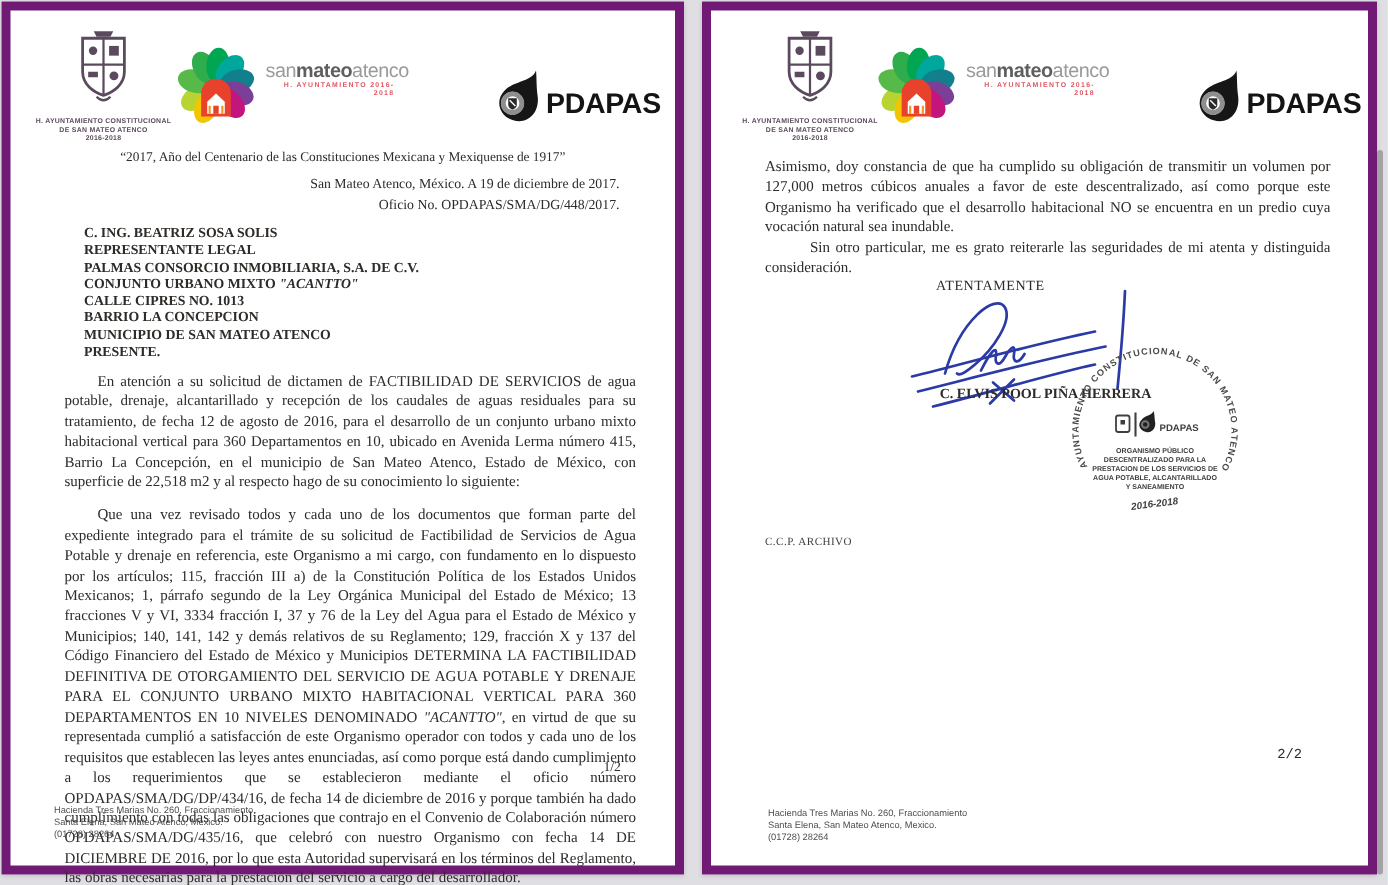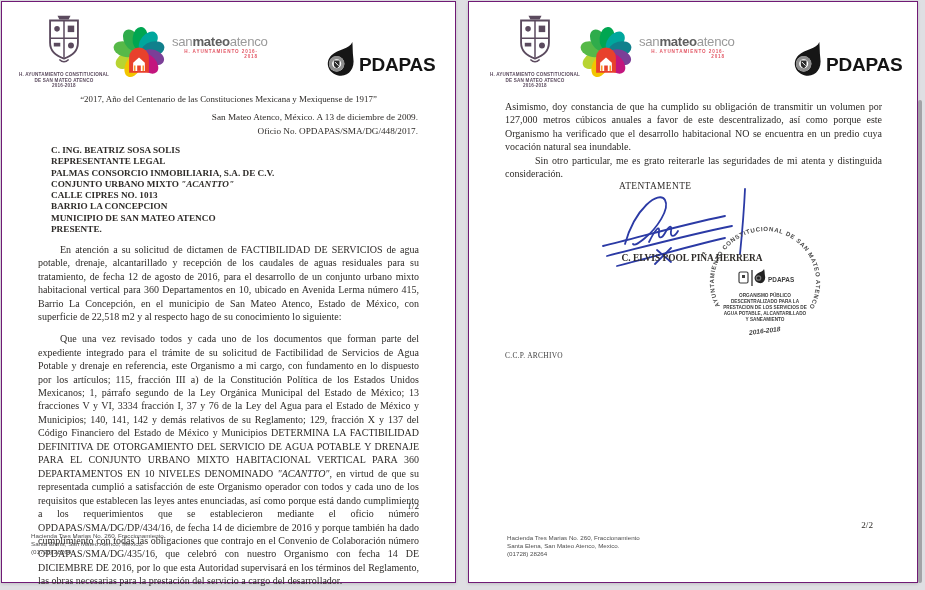--- a/index.html
+++ b/index.html
@@ -1,18 +1,18 @@
 <!DOCTYPE html>
 <html><head>
 <meta charset="utf-8">
 <style>
   html,body{margin:0;padding:0;}
   #canvas{position:relative;width:925px;height:590px;background:#dfdfe3;overflow:hidden;
           font-family:"Liberation Serif",serif;color:#2e2b28;}
-  .page{position:absolute;top:1px;height:582px;background:#fff;border:1px solid #701a75;
+  .page{position:absolute;top:1px;height:582px;background:#fff;border:6px solid #701a75;
         box-shadow:0 1px 3px rgba(0,0,0,.14);box-sizing:border-box;}
   #page1{left:1px;width:455px;}
   #page2{left:468px;width:450px;}
   .abs{position:absolute;}
   .b{font-weight:normal;}
   .i{font-style:italic;}
 
   
   .coat{left:14px;top:12px;width:96px;text-align:center;}
   .coat-caption{font-family:"Liberation Sans",sans-serif;font-weight:bold;font-size:4.6px;
@@ -124,21 +124,21 @@
         <path d="M31,1 C28,9 16,8 9,15 C2,22 5,33 15,36 C26,39 34,30 32,18 C31.2,11 31.5,6 31,1 Z" fill="#161616"></path>
         <circle cx="14.5" cy="24" r="8" fill="#fff"></circle>
         <circle cx="14.5" cy="24" r="6.5" fill="none" stroke="#8e8e8e" stroke-width="3.4"></circle>
         <path d="M11.5,20.5 h6 v4.5 c0,2.5 -3,3.5 -3,3.5 c0,0 -3,-1 -3,-3.5 Z" fill="#2a2a2a"></path>
         <path d="M12.5,22 l4,4" stroke="#fff" stroke-width="1"></path>
       </svg>
       <span class="pdapas-text">PDAPAS</span>
     </div>
 
     <div class="abs quote">“2017, Año del Centenario de las Constituciones Mexicana y Mexiquense de 1917”</div>
-    <div class="abs r-line" style="top:110px;">San Mateo Atenco, México. A 13 de diciembre de 2009.</div>
+    <div class="abs r-line" style="top:110px;">San Mateo Atenco, México. A 19 de diciembre de 2017.</div>
     <div class="abs r-line" style="top:124px;">Oficio No. OPDAPAS/SMA/DG/448/2017.</div>
 
     <div class="abs recipient"><span>C. ING. BEATRIZ SOSA SOLIS</span><br><span>REPRESENTANTE LEGAL</span><br><span>PALMAS CONSORCIO INMOBILIARIA, S.A. DE C.V.</span><br><span>CONJUNTO URBANO MIXTO </span><span class="i">"ACANTTO"</span><br><span>CALLE CIPRES NO. 1013</span><br><span>BARRIO LA CONCEPCION</span><br><span>MUNICIPIO DE SAN MATEO ATENCO</span><br><span>PRESENTE.</span></div>
 
     <div class="abs bodytext">
       <p class="para indent"><span>En atención a su solicitud de  dictamen de </span><span class="b">FACTIBILIDAD DE SERVICIOS</span><span> de agua potable, drenaje, alcantarillado y recepción de los caudales de aguas residuales para su tratamiento, de fecha 12 de agosto de 2016, para el desarrollo de un conjunto urbano mixto habitacional vertical para 360 Departamentos en 10, ubicado en Avenida Lerma número 415, Barrio La Concepción, en el municipio de San Mateo Atenco, Estado de México, con superficie de 22,518 m2 y al respecto hago de su conocimiento lo siguiente:</span></p>
       <p class="para indent" style="margin-top:8.5px;"><span>Que una vez revisado todos y cada uno de los documentos que forman parte del expediente integrado para el trámite de su solicitud de Factibilidad de Servicios de Agua Potable y drenaje en referencia, este Organismo a mi cargo, con fundamento en lo dispuesto por los artículos; 115, fracción III a) de la Constitución Política de los Estados Unidos Mexicanos; 1, párrafo segundo de la Ley Orgánica Municipal del Estado de México; 13 fracciones V y VI, 3334 fracción I, 37 y 76 de la Ley del Agua para el Estado de México y Municipios; 140, 141, 142 y demás relativos de su Reglamento; 129, fracción X y 137 del Código Financiero del Estado de México y Municipios </span><span class="b">DETERMINA LA FACTIBILIDAD DEFINITIVA DE OTORGAMIENTO DEL SERVICIO DE AGUA POTABLE Y DRENAJE PARA EL CONJUNTO URBANO MIXTO HABITACIONAL VERTICAL PARA 360 DEPARTAMENTOS EN 10 NIVELES DENOMINADO </span><span class="b i">"ACANTTO"</span><span>, en virtud de que su representada cumplió a satisfacción de este Organismo operador con todos y cada uno de los requisitos que establecen las leyes antes enunciadas, así como porque está dando cumplimiento a los requerimientos que se establecieron mediante el oficio número </span><span class="b">OPDAPAS/SMA/DG/DP/434/16</span><span>, de fecha 14 de diciembre de 2016 y porque también ha dado cumplimiento con todas las obligaciones que contrajo en el Convenio de Colaboración número </span><span class="b">OPDAPAS/SMA/DG/435/16</span><span>, que celebró con nuestro Organismo con fecha 14 DE DICIEMBRE DE 2016, por lo que esta Autoridad supervisará en los términos del Reglamento, las obras necesarias para la prestación del servicio a cargo del desarrollador.</span></p>
     </div>
 
     <div class="abs pagenum" style="top:499px;right:36px;">1/2</div>
@@ -262,21 +262,21 @@
           <text x="59" y="80">DESCENTRALIZADO PARA LA</text>
           <text x="59" y="86">PRESTACION DE LOS SERVICIOS DE</text>
           <text x="59" y="92">AGUA POTABLE, ALCANTARILLADO</text>
           <text x="59" y="98">Y SANEAMIENTO</text>
         </g>
         <text x="59" y="110" font-family="Liberation Sans, sans-serif" font-size="6.6" font-weight="bold" font-style="italic" fill="#3c3c3c" text-anchor="middle" transform="rotate(-7 59 110)">2016-2018</text>
       </svg>
     </div>
 
     <div class="abs ccp">C.C.P. ARCHIVO</div>
-    <div class="abs pagenum" style="top:518px;right:44px;">2/2</div>
+    <div class="abs pagenum" style="top:490px;right:44px;font-family:Liberation Mono, monospace;">2/2</div>
     <div class="abs footer">
         <div>Hacienda Tres Marias No. 260, Fraccionamiento</div>
         <div>Santa Elena, San Mateo Atenco, Mexico.</div>
         <div>(01728) 28264</div>
       </div>
   </div>
 
   <div class="abs scroll-thumb"></div>
 </div>
 

